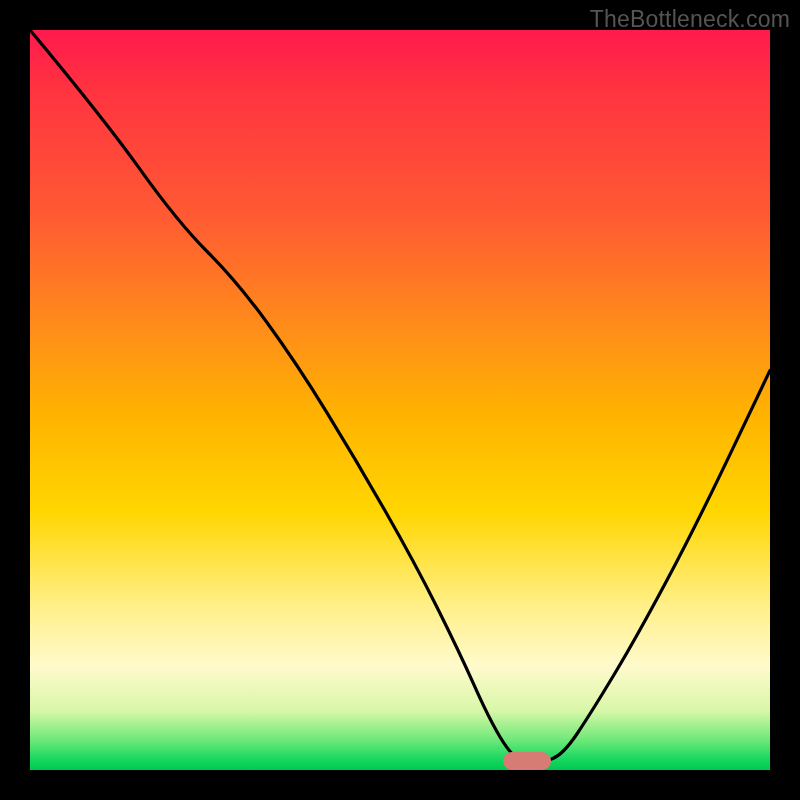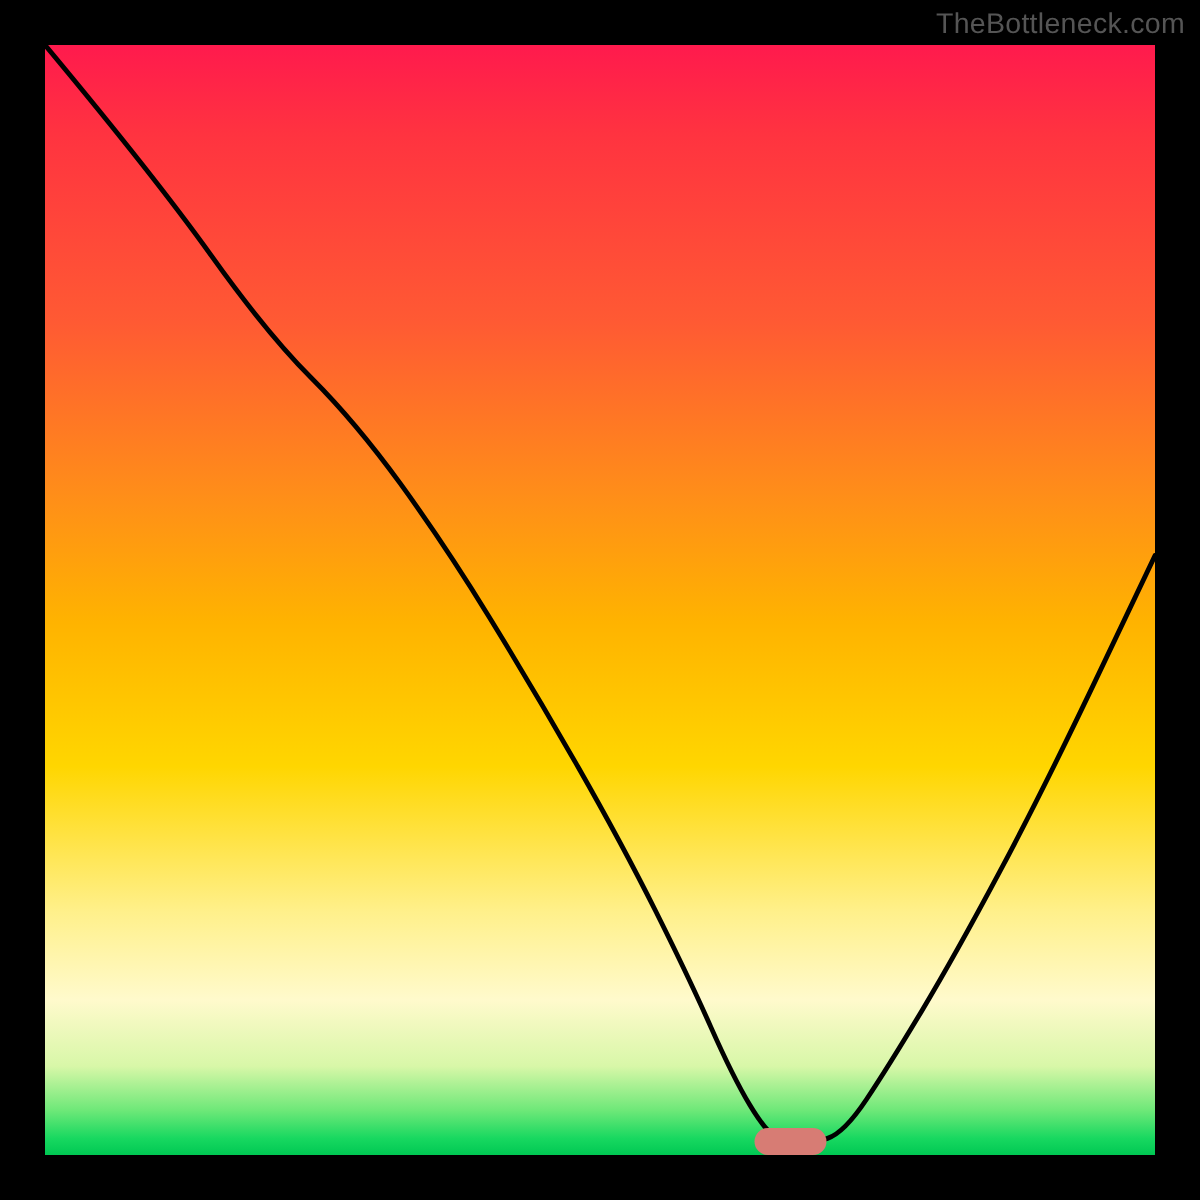--- a/index.html
+++ b/index.html
@@ -48,21 +48,21 @@
       #6de878 96%,
       #18d860 98.5%,
       #00c853 100%
     );
   }
   .watermark {
     position: absolute;
     top: 6px;
     right: 10px;
     color: #555;
-    font-size: 19px;
+    font-size: 23px;
     font-weight: 500;
     letter-spacing: 0.2px;
     user-select: none;
   }
   svg.curve {
     position: absolute;
     left: 0;
     top: 0;
     width: 740px;
     height: 740px;

